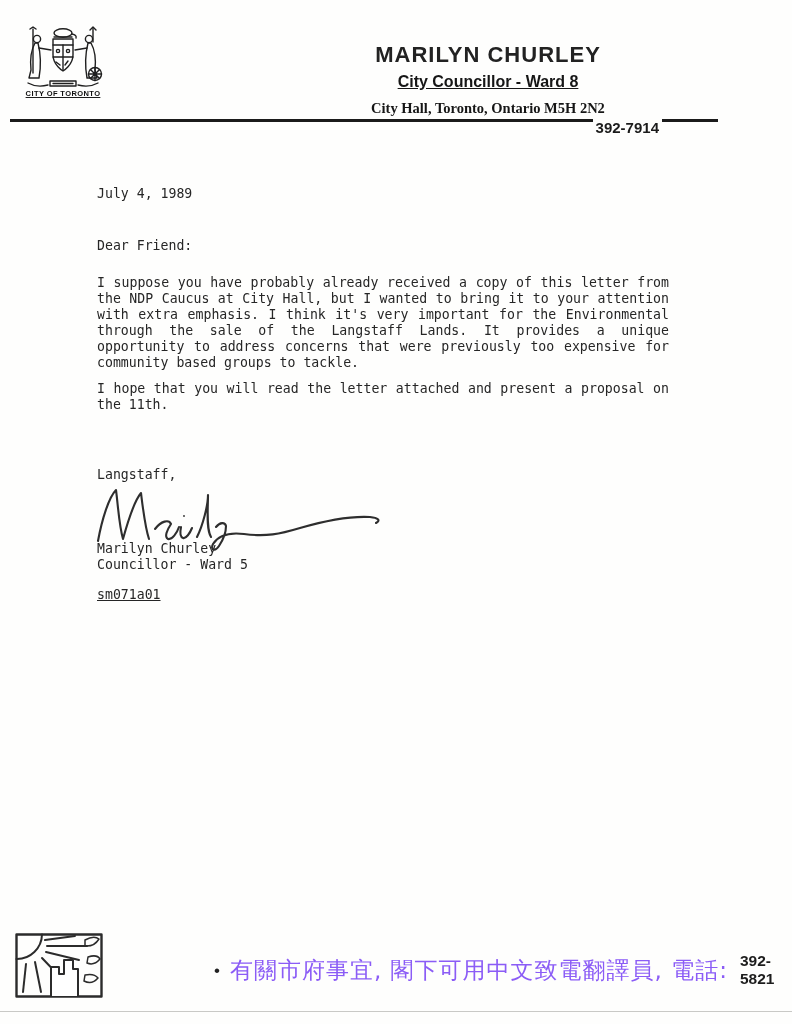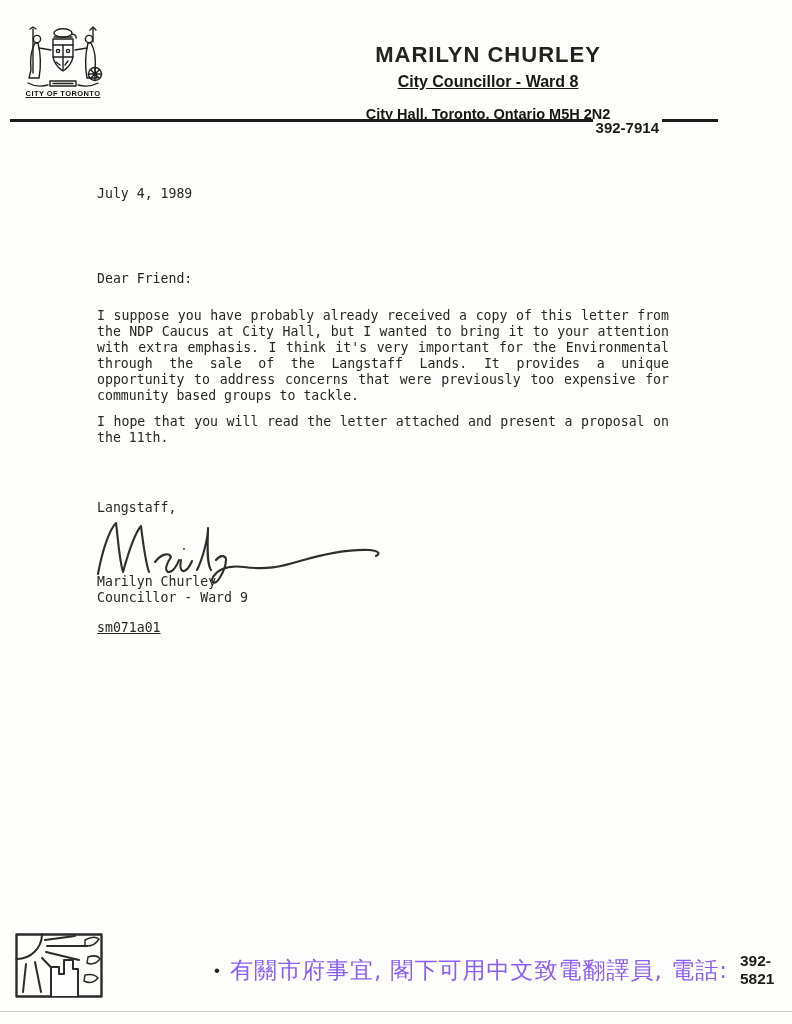--- a/index.html
+++ b/index.html
@@ -24,41 +24,41 @@
   }
   .header-block{
     position:absolute;left:288px;top:42px;width:400px;
     text-align:center;color:#161616;
   }
   .header-name{
     font-size:22px;font-weight:bold;letter-spacing:1px;
     color:#222;
   }
   .header-title{font-size:16px;font-weight:bold;margin-top:5px;text-decoration:underline;}
-  .header-address{font-size:14.5px;font-weight:bold;margin-top:15px;}
+  .header-address{font-size:14.5px;font-weight:bold;margin-top:9px;font-family:Liberation Serif, serif;}
 
   .phone-rule{
     position:absolute;left:10px;top:119px;width:708px;
     display:flex;align-items:flex-start;
   }
   .rule-seg{height:3px;background:#1b1b1b;}
   .rule-seg.left{flex:1;}
   .rule-seg.right{width:56px;}
   .rule-phone{
     font-size:15px;font-weight:bold;color:#1b1b1b;
     padding:0 3px;white-space:nowrap;
   }
 
   
   .letter{
     position:absolute;left:97px;top:186px;width:572px;
     font-family:"DejaVu Sans Mono","Liberation Mono",monospace;
     font-size:13.2px;line-height:16px;color:#262626;
   }
-  .date{margin-bottom:69px;}
+  .date{margin-bottom:36px;}
   .salutation{margin-bottom:21px;}
   .paragraph{margin-bottom:10px;}
   .line{white-space:normal;}
   .line.just{text-align:justify;text-align-last:justify;}
   .closing{margin-top:54px;}
   .signature-wrap{margin-top:2px;height:56px;position:relative;}
   .signature-wrap svg{position:absolute;left:-4px;top:-2px;}
   .reference{margin-top:14px;text-decoration:underline;}
 
   
@@ -165,21 +165,21 @@
           <path d="M62,46 C68,38 76,36 78,41 C74,47 71,54 75,56 C79,57 84,50 86,44"></path>
           <path d="M88,44 C87,49 87,54 90,55 C93,56 97,50 99,45"></path>
           <path d="M104,54 C110,42 115,22 115,12 C115,26 113,46 118,54"></path>
           <path d="M123,44 C127,39 132,39 133,43 C133,49 130,57 126,63 C122,69 117,67 120,61 C125,53 135,49 151,51 C173,54 187,51 207,45 C231,38 259,33 277,34 C285,35 288,37 283,40"></path>
           <circle cx="91" cy="33" r="0.9" fill="#2e2e2e" stroke="none"></circle>
         </g>
       </svg>
     </div>
 
     <div>Marilyn Churley</div>
-    <div>Councillor - Ward 9</div>
+    <div>Councillor - Ward 5</div>
     <div class="reference">sm071a01</div>
   </div>
 
   <div class="stamp">
     <svg width="88" height="66" viewBox="0 0 88 66">
       <g fill="none" stroke="#2b2b2b" stroke-width="2" stroke-linecap="round" stroke-linejoin="round">
         <rect x="1.5" y="1.5" width="85" height="62" stroke-width="2.4"></rect>
 
         <path d="M1.5,26 A25,25 0 0 0 27,1.5"></path>
 

